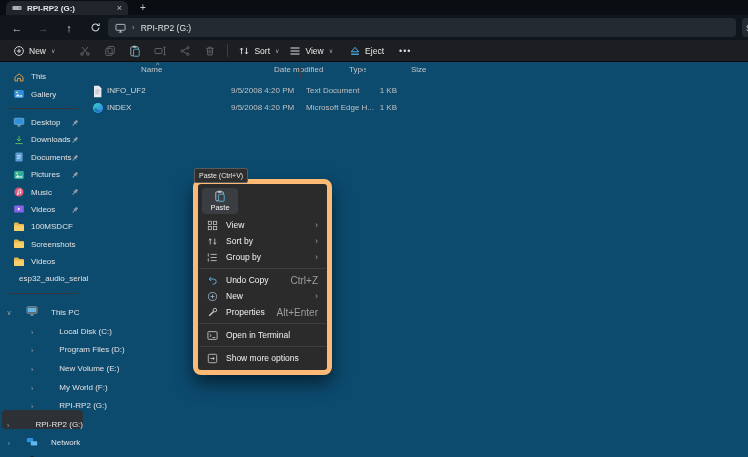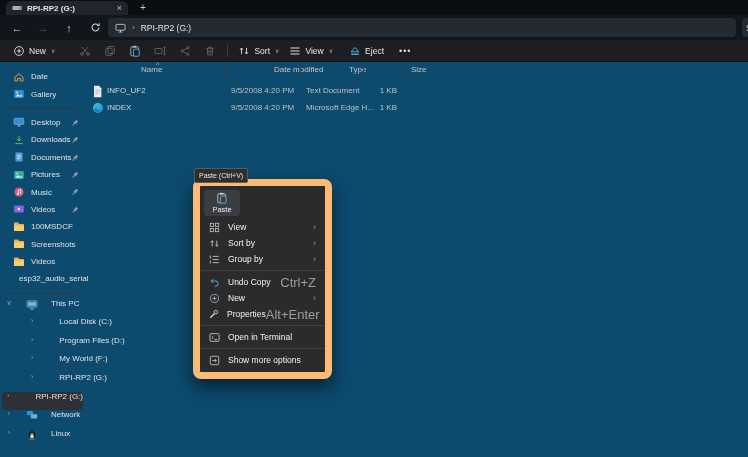--- a/index.html
+++ b/index.html
@@ -36,47 +36,47 @@
   .tbsep{width:1px;height:13px;background:#3a3d40;margin:0 5px;}
   .chev-down{font-size:6px;color:#a8adb2;margin-left:1px;}
   .dots{font-size:9px;color:#d5d8db;letter-spacing:1px;margin-left:10px;}
 
   
   #sidebar{position:absolute;left:0;top:63px;width:85px;height:394px;padding-top:5px;box-sizing:border-box;}
   .srow{height:17.4px;display:flex;align-items:center;gap:6px;padding-left:13px;
     font-size:8px;color:#e2e2e2;position:relative;white-space:nowrap;}
   .srow .pin{position:absolute;right:6px;top:5px;}
   .sdiv{height:1px;background:#33363a;margin:5px 8px;}
-  .trow{height:18.6px;display:flex;align-items:flex-start;gap:13px;padding-left:5px;
+  .trow{height:18.6px;display:flex;align-items:flex-end;gap:13px;padding-left:5px;
     font-size:8px;color:#e2e2e2;position:relative;white-space:nowrap;}
   .trow.child{padding-left:31px;}
   .trow.sel{background:#2d3136;border-radius:4px;margin:0 2px;}
   .texp{width:8px;font-size:7px;color:#9aa0a6;text-align:center;}
 
   
   #content{position:absolute;left:85px;top:63px;width:663px;height:394px;}
   .hdr{position:absolute;top:2px;font-size:8px;color:#c5c5c5;padding-left:43px;}
   .hcaret{position:absolute;left:71px;top:-2px;font-size:7px;color:#b5b5b5;}
   .hdiv{position:absolute;top:4px;width:1px;height:11px;background:#3d4043;}
   .frow{position:absolute;left:0;width:400px;height:17px;}
   .fcell{position:absolute;top:3px;font-size:8px;color:#d6d6d6;white-space:nowrap;}
   .fdim{color:#c0c0c0;}
   .fsize{width:42px;text-align:right;}
   .ficon{position:absolute;left:7px;top:2px;}
 
   
   #ctxmenu{position:absolute;left:193px;top:179px;width:139px;background:#2b2b2b;
-    border:7px solid #fdba74;border-radius:8px;box-shadow:0 8px 18px rgba(0,0,0,.55);
+    border:5px solid #fdba74;border-radius:8px;box-shadow:0 8px 18px rgba(0,0,0,.55);
     padding:4px 0 4px;box-sizing:border-box;z-index:10;}
   .pastebtn{margin:0 0 3px 4px;width:36px;height:26px;background:#3a3d41;border-radius:4px;
     display:flex;flex-direction:column;align-items:center;justify-content:center;gap:1px;}
   .pastebtn .plabel{font-size:7.5px;color:#f0f0f0;}
   .mi{height:16px;display:flex;align-items:center;padding:0 9px 0 8px;font-size:8.5px;color:#f2f2f2;}
   .mic{width:12px;margin-right:8px;display:flex;justify-content:center;}
-  .sc{margin-left:auto;font-size:13px;color:#9d9d9d;}
+  .sc{margin-left:auto;font-size:10px;color:#9d9d9d;}
   .mchev{margin-left:auto;font-size:9px;color:#9d9d9d;line-height:1;}
   .msep{height:1px;background:#3f3f3f;margin:3px 1px;}
   #tooltip{position:absolute;left:194px;top:168px;height:13px;background:#2e2e2e;
     border:1px solid #5a5a5a;border-radius:2px;display:flex;align-items:center;
     padding:0 4px;font-size:7px;color:#e8e8e8;z-index:12;white-space:nowrap;}
 </style>
 </head>
 <body>
 
 <div id="screen">
@@ -193,21 +193,21 @@
       <span>Eject</span>
     </div>
     <span class="dots">•••</span>
   </div>
 
   <div id="sidebar">
     <div class="srow">
       <svg width="12" height="12" viewBox="0 0 12 12">
           <path d="M2 6.2 6 2.8l4 3.4V10H7.4V7.4H4.6V10H2Z" fill="none" stroke="#e09c4a" stroke-width="1"></path>
         </svg>
-      <span>Date</span>
+      <span>This</span>
     </div>
     <div class="srow">
       <svg width="12" height="12" viewBox="0 0 12 12">
           <rect x="1.2" y="2" width="9.6" height="8" rx="1.4" fill="#2f8fd9"></rect>
           <path d="M2.4 8.6 4.8 6l2 2L8.2 6.7 9.6 8.6Z" fill="#e9f3fb"></path>
           <circle cx="4" cy="4.4" r="0.9" fill="#ffe08a"></circle>
         </svg>
       <span>Gallery</span>
     </div>
     <div class="sdiv"></div>
@@ -322,20 +322,29 @@
       <span>Local Disk (C:)</span>
     </div>
     <div class="trow child">
       <span class="texp">›</span>
       <svg width="12" height="9" viewBox="0 0 12 9">
           <rect x="0.5" y="1.8" width="11" height="5.2" rx="1.2" fill="#b9bec4"></rect>
           <rect x="0.5" y="1.8" width="11" height="2.2" rx="1.1" fill="#d2d7dc"></rect>
           <circle cx="9.4" cy="5.4" r="0.8" fill="#57c44f"></circle>
         </svg>
       <span>Program Files (D:)</span>
+    </div>
+    <div class="trow child">
+      <span class="texp">›</span>
+      <svg width="12" height="9" viewBox="0 0 12 9">
+          <rect x="0.5" y="1.8" width="11" height="5.2" rx="1.2" fill="#b9bec4"></rect>
+          <rect x="0.5" y="1.8" width="11" height="2.2" rx="1.1" fill="#d2d7dc"></rect>
+          <circle cx="9.4" cy="5.4" r="0.8" fill="#57c44f"></circle>
+        </svg>
+      <span>New Volume (E:)</span>
     </div>
     <div class="trow child">
       <span class="texp">›</span>
       <svg width="12" height="9" viewBox="0 0 12 9">
           <rect x="0.5" y="1.8" width="11" height="5.2" rx="1.2" fill="#b9bec4"></rect>
           <rect x="0.5" y="1.8" width="11" height="2.2" rx="1.1" fill="#d2d7dc"></rect>
           <circle cx="9.4" cy="5.4" r="0.8" fill="#57c44f"></circle>
         </svg>
       <span>My World (F:)</span>
     </div>

